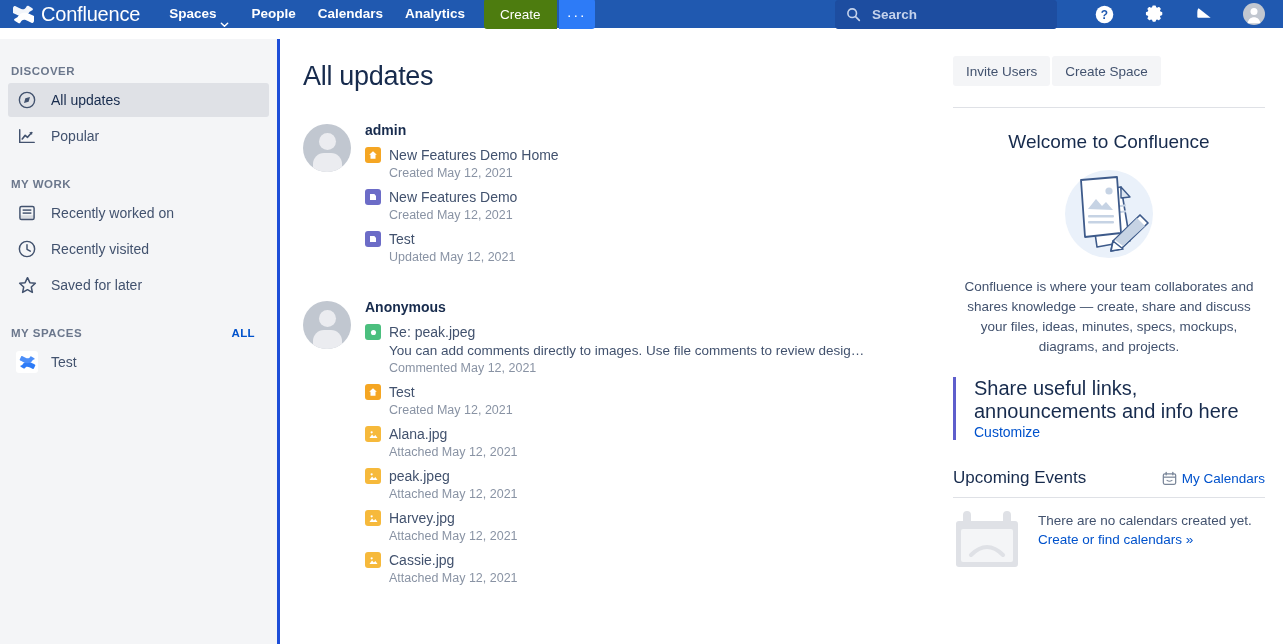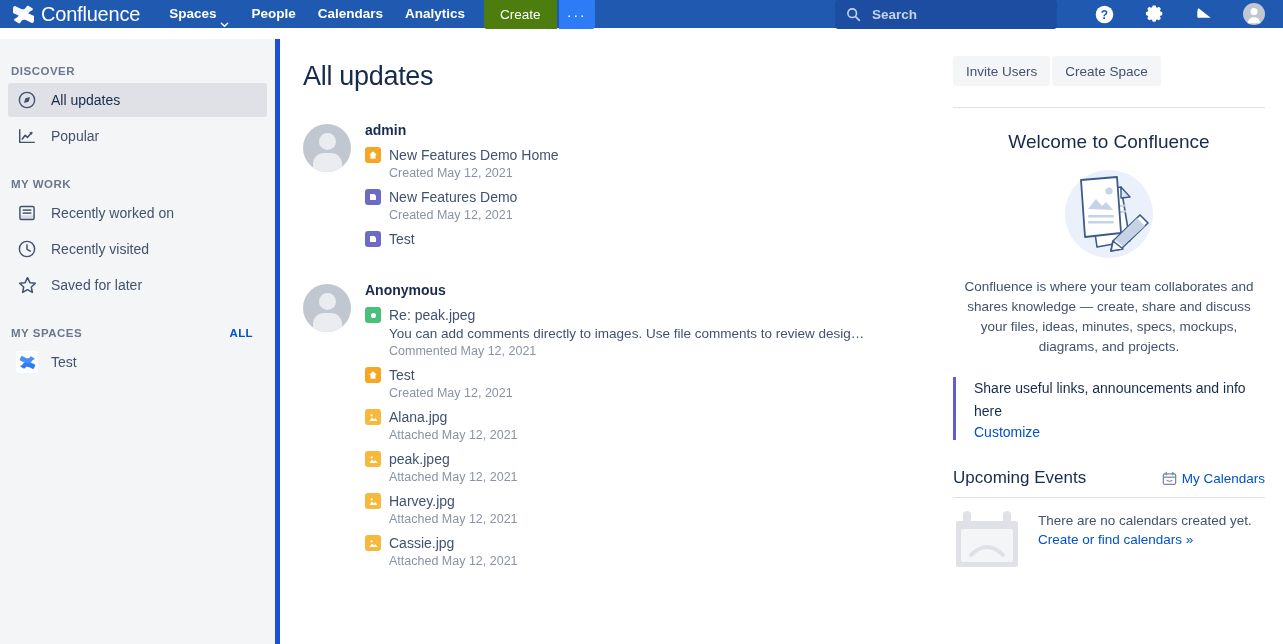--- a/index.html
+++ b/index.html
@@ -71,21 +71,21 @@
   .hdr-icon {
     width: 34px; height: 34px; display:flex; align-items:center;
     justify-content:center; cursor:pointer; border-radius: 50%;
   }
 
   
   #sidebar {
     position: absolute; top: 39px; left: 0;
     width: 280px; height: 605px;
     background: #F4F5F7;
-    border-right: 5px solid #1d4ed8;
+    border-right: 3px solid #1d4ed8;
     padding-top: 13px;
   }
   .sb-heading {
     font-size: 11.5px; font-weight: 700; color: #6B778C;
     letter-spacing: 0.5px; padding: 0 0 0 11px;
     margin: 13px 0 6px 0; display:flex; align-items:center;
   }
   #spaces-heading { justify-content: space-between; padding-right: 22px; }
   #spaces-all-link {
     font-size: 11.5px; font-weight: 700; color: #0052CC;
@@ -194,21 +194,21 @@
   }
   #welcome-text {
     text-align:center; font-size:13.5px; color:#42526E;
     line-height: 20px; margin-top: 12px; padding: 0 4px;
   }
   #announce {
     border-left: 3px solid #5E5ECC; padding-left: 18px;
     margin-top: 20px;
   }
   #announce-text {
-    font-size: 14px; color:#172B4D; line-height: 23px; margin-top: 18px;
+    font-size: 20px; color:#172B4D; line-height: 23px; margin-top: 18px;
   }
   #announce-link {
     font-size: 14px; color:#0052CC; cursor:pointer; display:block;
     margin-top: 1px;
   }
   #events-head {
     display:flex; align-items:center; justify-content:space-between;
     margin-top: 28px;
   }
   #events-title { font-size: 17px; color:#172B4D; font-weight:400; }
@@ -411,20 +411,21 @@
 
       <div class="feed-entry">
         <div class="feed-line">
           <span class="entry-icon ico-page">
             <svg width="10" height="10" viewBox="0 0 12 12">
                 <path d="M2.4 2.4 H7.6 L9.6 4.4 V9.6 H2.4 Z" fill="#ffffff"></path>
               </svg>
           </span>
           <span class="entry-title">Test</span>
         </div>
+        <div class="entry-meta">Updated May 12, 2021</div>
       </div>
     </div>
   </div>
 
   <div class="feed-group" style="margin-top:26px">
     <div class="feed-avatar">
       <div class="av-head"></div>
       <div class="av-body"></div>
     </div>
     <div style="flex:1">

